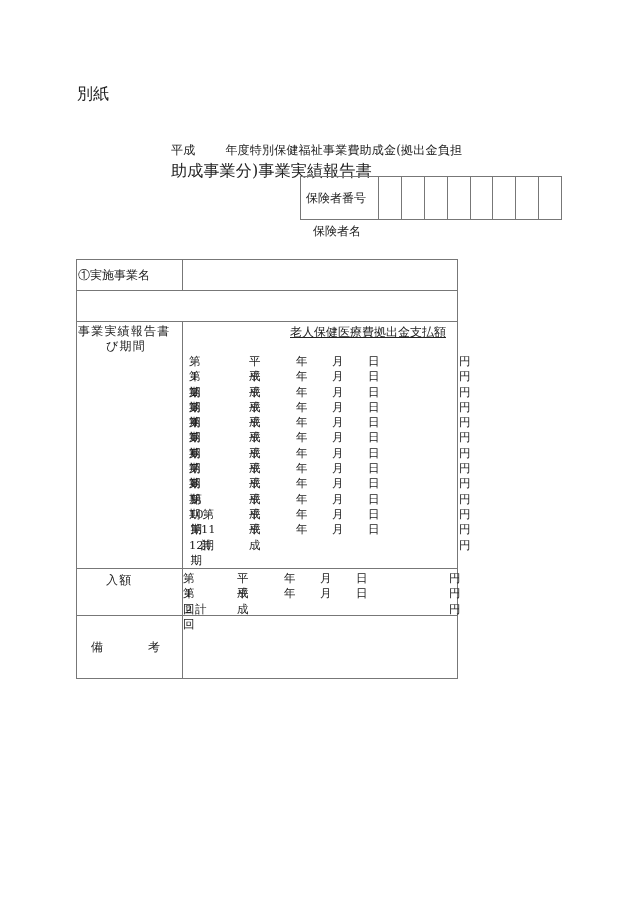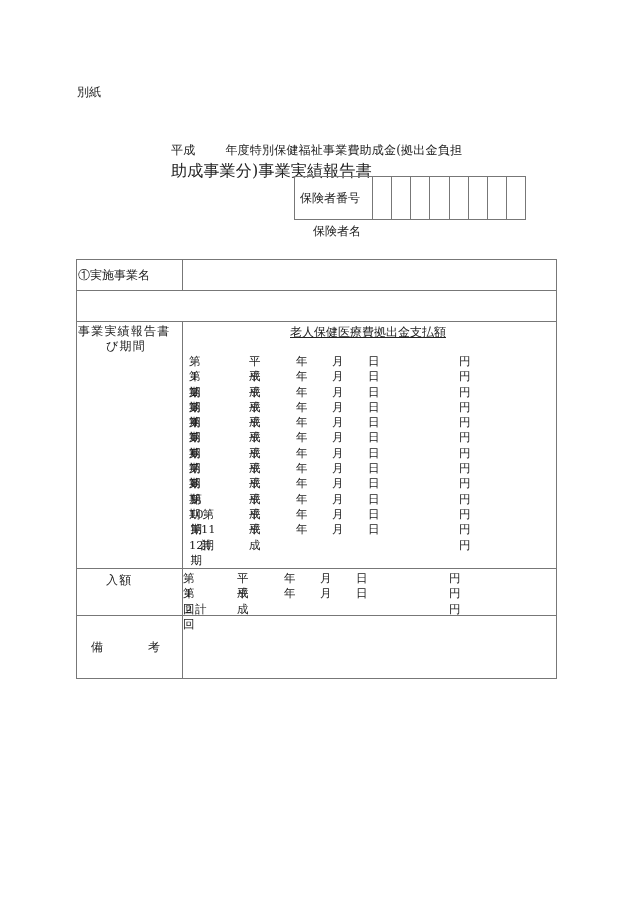--- a/index.html
+++ b/index.html
@@ -2,39 +2,39 @@
 <html><head>
   <meta charset="utf-8">
   <style>
     html, body { margin: 0; padding: 0; background: #ffffff; }
     body {
       width: 630px; height: 916px; position: relative; overflow: hidden;
       font-family: "DejaVu Serif", "Liberation Serif", serif;
       color: #222; font-size: 12px;
     }
     .abs { position: absolute; white-space: nowrap; }
-    .label-top { left: 77px; top: 84px; font-size: 12px; }
+    .label-top { left: 77px; top: 84px; font-size: 16px; }
     .title1 { left: 171px; top: 142px; font-size: 12px; letter-spacing: 0.2px; }
     .title1 .gap { display: inline-block; width: 30px; }
     .title2 { left: 171px; top: 161px; font-size: 16px; letter-spacing: 0.2px; }
 
     .ins-box {
-      position: absolute; left: 294px; top: 176px; width: 232px; height: 44px;
+      position: absolute; left: 300px; top: 176px; width: 262px; height: 44px;
       border: 1px solid #777; box-sizing: border-box; display: flex;
     }
     .ins-box .lbl {
       width: 78px; border-right: 1px solid #777; display: flex; align-items: center;
       padding-left: 5px; box-sizing: border-box; font-size: 12px;
     }
     .ins-box .cell { flex: 1; border-right: 1px solid #777; }
     .ins-box .cell:last-child { border-right: none; }
     .ins-name { left: 313px; top: 223px; font-size: 12px; }
 
     .tbl {
-      position: absolute; left: 76px; top: 259px; width: 481px;
+      position: absolute; left: 76px; top: 259px; width: 382px;
       border: 1px solid #777; box-sizing: border-box;
     }
     .row { display: flex; border-bottom: 1px solid #777; box-sizing: border-box; }
     .row:last-child { border-bottom: none; }
     .row .left {
       width: 106px; border-right: 1px solid #777; box-sizing: border-box;
       font-size: 12px; line-height: 15px; padding-left: 1px;
     }
     .row .right { flex: 1; position: relative; font-size: 11.5px; text-align: center; }
     .r1 { height: 31px; } .r1 .left { padding-top: 8px; }

